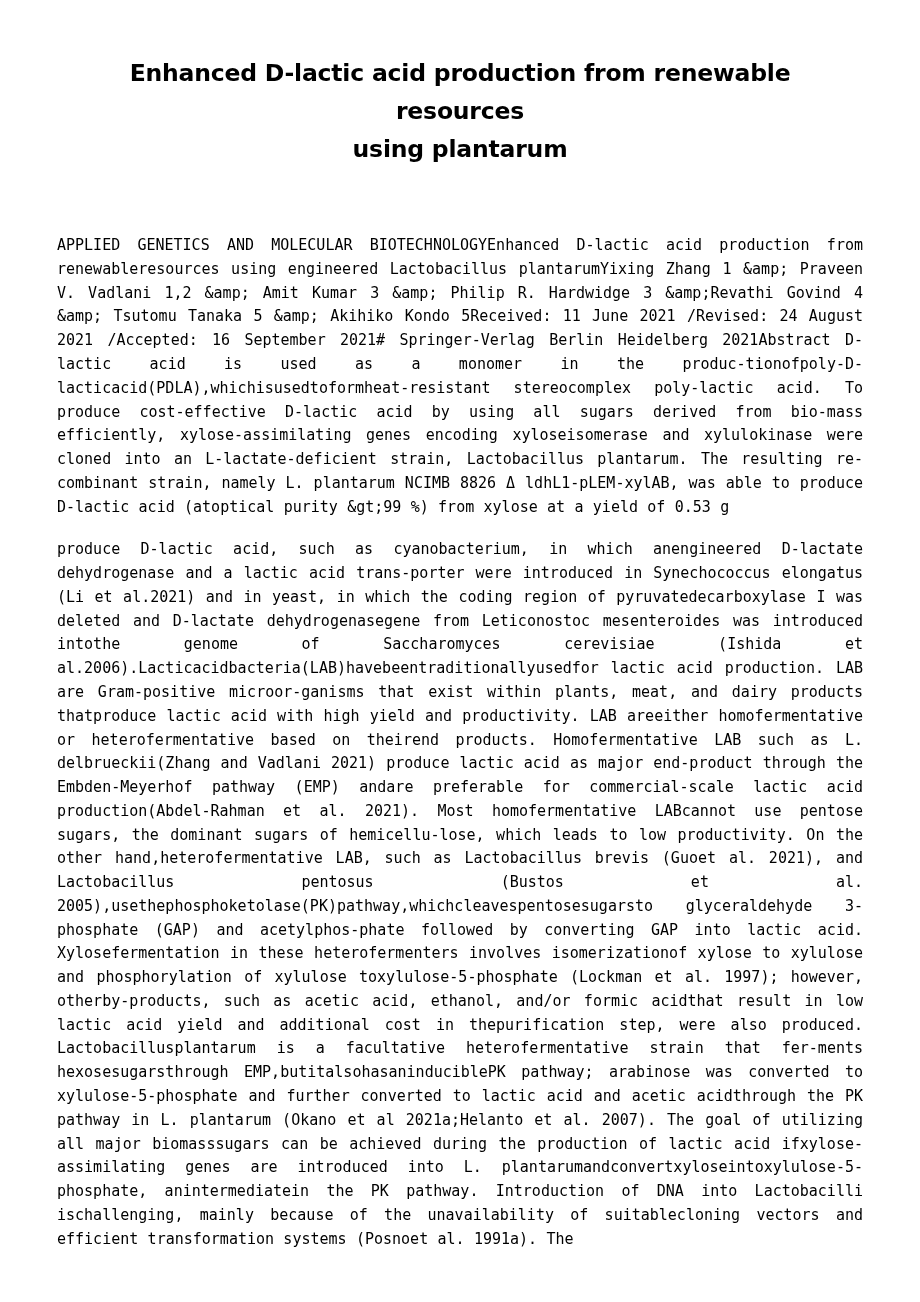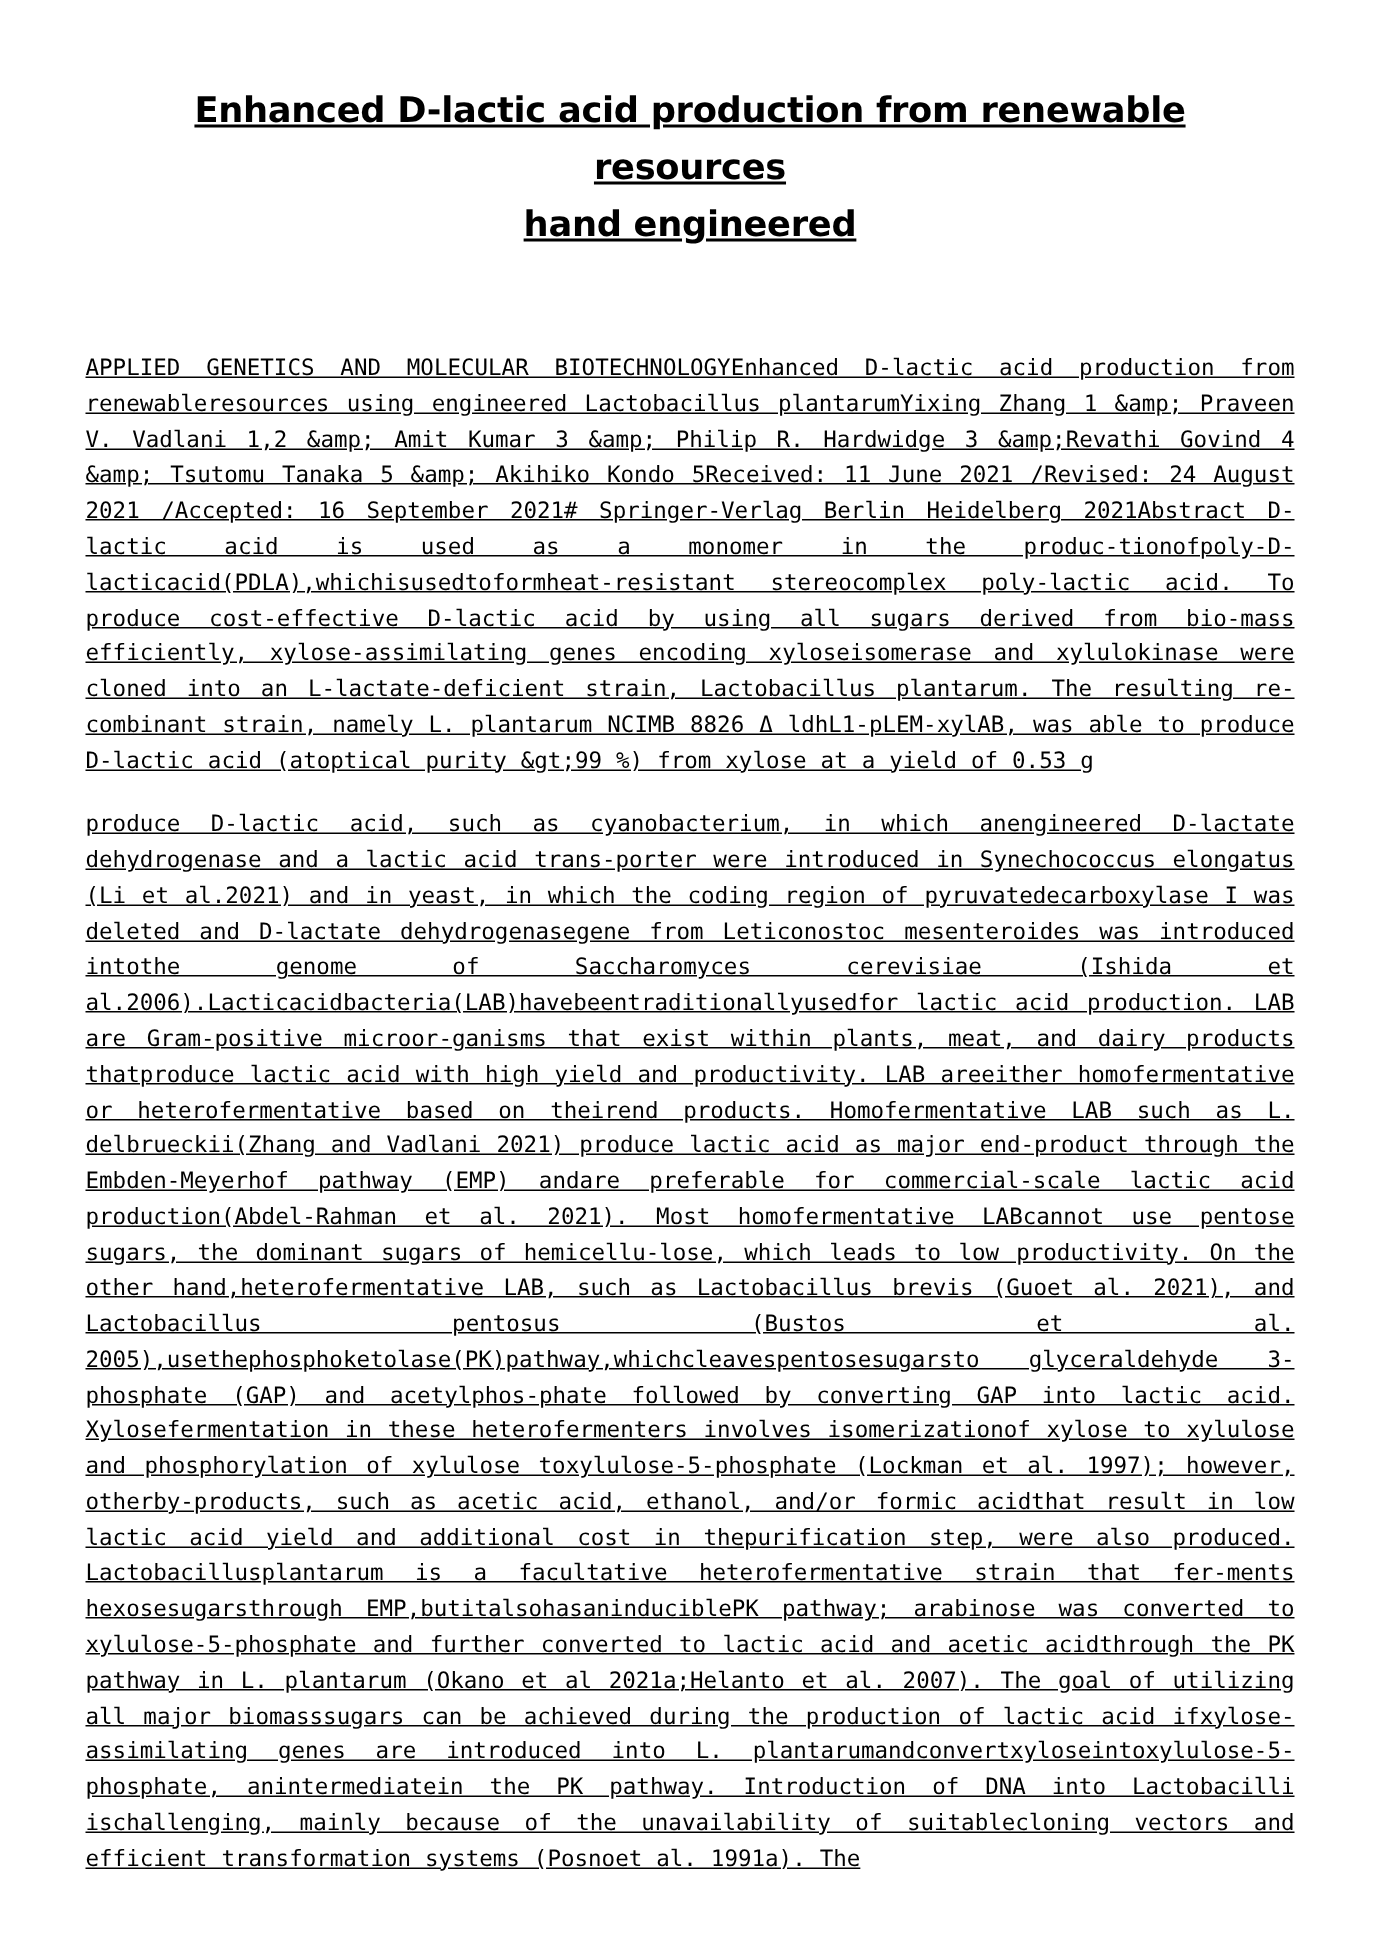--- a/index.html
+++ b/index.html
@@ -13,21 +13,20 @@
     font-family: "DejaVu Serif", serif;
     color: #000000;
     overflow: hidden;
   }
   .page {
     width: 920px;
     height: 1302px;
     box-sizing: border-box;
     padding: 54px 57px 10px 57px;
     position: relative;
-    text-decoration: underline;
   }
   .doc-title {
     font-family: "DejaVu Sans", sans-serif;
     font-weight: bold;
     font-size: 23.5px;
     line-height: 1.62;
     text-align: center;
     margin: 0;
     padding: 0 22px;
     letter-spacing: -0.2px;
@@ -49,21 +48,21 @@
     height: 19px;
   }
 </style>
 </head>
 <body>
 
 <div class="page">
 
   <h1 class="doc-title">
     <span>Enhanced D-lactic acid production from renewable resources</span><br>
-    <span>hand engineered</span>
+    <span>using plantarum</span>
   </h1>
 
   <div class="title-gap"></div>
 
   <p class="body-block">APPLIED GENETICS AND MOLECULAR BIOTECHNOLOGYEnhanced D-lactic acid production from renewableresources using engineered Lactobacillus plantarumYixing Zhang 1 &amp;amp; Praveen V. Vadlani 1,2 &amp;amp; Amit Kumar 3 &amp;amp; Philip R. Hardwidge 3 &amp;amp;Revathi Govind 4 &amp;amp; Tsutomu Tanaka 5 &amp;amp; Akihiko Kondo 5Received: 11 June 2021 /Revised: 24 August 2021 /Accepted: 16 September 2021# Springer-Verlag Berlin Heidelberg 2021Abstract D-lactic acid is used as a monomer in the produc-tionofpoly-D-lacticacid(PDLA),whichisusedtoformheat-resistant stereocomplex poly-lactic acid. To produce cost-effective D-lactic acid by using all sugars derived from bio-mass efficiently, xylose-assimilating genes encoding xyloseisomerase and xylulokinase were cloned into an L-lactate-deficient strain, Lactobacillus plantarum. The resulting re-combinant strain, namely L. plantarum NCIMB 8826 Δ ldhL1-pLEM-xylAB, was able to produce D-lactic acid (atoptical purity &amp;gt;99 %) from xylose at a yield of 0.53 g</p>
 
   <div class="para-gap"></div>
 
   <p class="body-block">produce D-lactic acid, such as cyanobacterium, in which anengineered D-lactate dehydrogenase and a lactic acid trans-porter were introduced in Synechococcus elongatus (Li et al.2021) and in yeast, in which the coding region of pyruvatedecarboxylase I was deleted and D-lactate dehydrogenasegene from Leticonostoc mesenteroides was introduced intothe genome of Saccharomyces cerevisiae (Ishida et al.2006).Lacticacidbacteria(LAB)havebeentraditionallyusedfor lactic acid production. LAB are Gram-positive microor-ganisms that exist within plants, meat, and dairy products thatproduce lactic acid with high yield and productivity. LAB areeither homofermentative or heterofermentative based on theirend products. Homofermentative LAB such as L. delbrueckii(Zhang and Vadlani 2021) produce lactic acid as major end-product through the Embden-Meyerhof pathway (EMP) andare preferable for commercial-scale lactic acid production(Abdel-Rahman et al. 2021). Most homofermentative LABcannot use pentose sugars, the dominant sugars of hemicellu-lose, which leads to low productivity. On the other hand,heterofermentative LAB, such as Lactobacillus brevis (Guoet al. 2021), and Lactobacillus pentosus (Bustos et al. 2005),usethephosphoketolase(PK)pathway,whichcleavespentosesugarsto glyceraldehyde 3-phosphate (GAP) and acetylphos-phate followed by converting GAP into lactic acid. Xylosefermentation in these heterofermenters involves isomerizationof xylose to xylulose and phosphorylation of xylulose toxylulose-5-phosphate (Lockman et al. 1997); however, otherby-products, such as acetic acid, ethanol, and/or formic acidthat result in low lactic acid yield and additional cost in thepurification step, were also produced. Lactobacillusplantarum is a facultative heterofermentative strain that fer-ments hexosesugarsthrough EMP,butitalsohasaninduciblePK pathway; arabinose was converted to xylulose-5-phosphate and further converted to lactic acid and acetic acidthrough the PK pathway in L. plantarum (Okano et al 2021a;Helanto et al. 2007). The goal of utilizing all major biomasssugars can be achieved during the production of lactic acid ifxylose-assimilating genes are introduced into L. plantarumandconvertxyloseintoxylulose-5-phosphate, anintermediatein the PK pathway. Introduction of DNA into Lactobacilli ischallenging, mainly because of the unavailability of suitablecloning vectors and efficient transformation systems (Posnoet al. 1991a). The</p>
 

